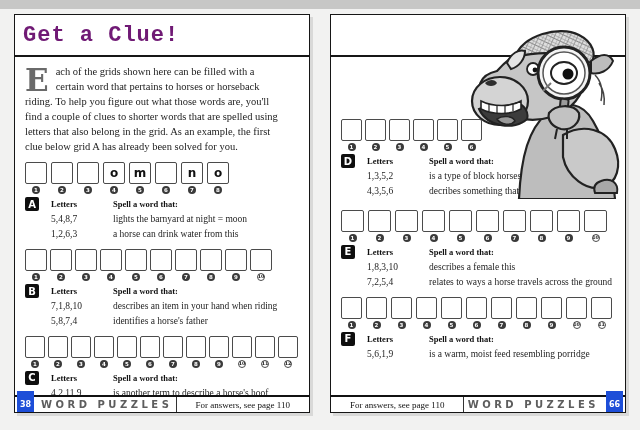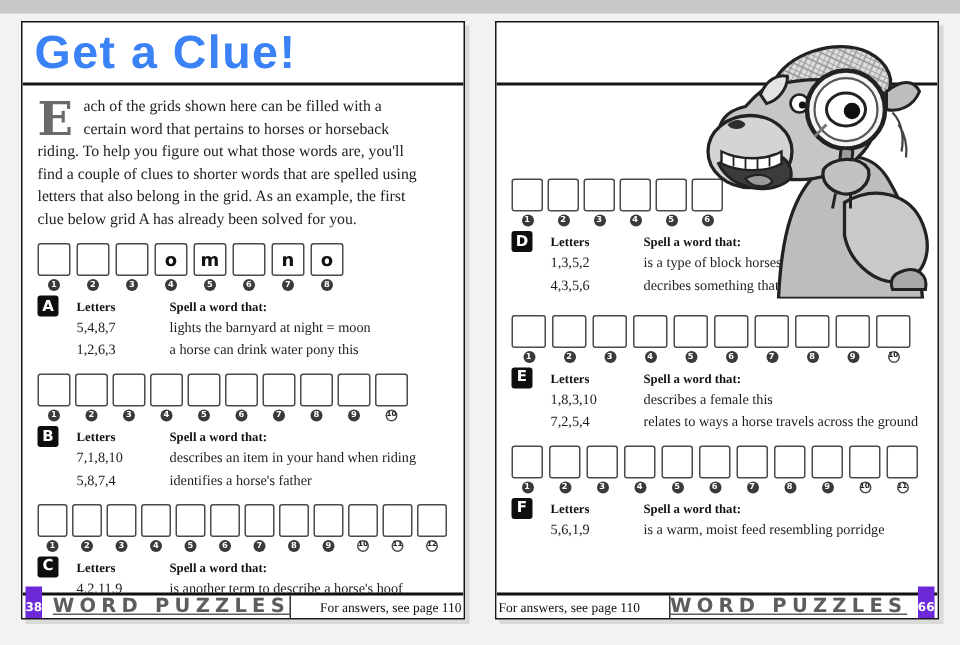--- a/index.html
+++ b/index.html
@@ -19,22 +19,22 @@
   }
   .page.left{left:14px;}
   .page.right{left:330px;}
 
   
   .page-header{
     height:42px;border-bottom:2.5px solid #161616;
     display:flex;align-items:center;padding:0 8px;box-sizing:border-box;
   }
   .title{
-    font-family:Liberation Sans, sans-serif;font-weight:bold;font-size:31px;
-    color:#3b82f6;letter-spacing:1px;
+    font-family:Liberation Mono, monospace;font-weight:bold;font-size:22px;
+    color:#701a75;letter-spacing:1px;
   }
 
   
   .intro{
     margin:8px 30px 6px 10px;font-size:10.5px;line-height:1.42;color:#222;
     text-align:left;
   }
   .dropcap{
     float:left;font-family:"DejaVu Serif", serif;font-weight:bold;
     font-size:31px;line-height:27px;color:#6a6a6a;
@@ -75,29 +75,29 @@
   .clue-row{display:grid;grid-template-columns:26px 62px 1fr;margin-top:3px;}
   .clue-letters{grid-column:2;font-size:9.5px;}
   .clue-text{grid-column:3;font-size:9.5px;padding-right:8px;line-height:1.25;}
 
   
   .footer{
     position:absolute;left:0;right:0;bottom:0;height:17px;background:#fff;
     border-top:2.5px solid #111;display:flex;align-items:center;box-sizing:border-box;
   }
   .pagebox{
-    width:17px;height:27px;background:#6d28d9;color:#fff;
+    width:17px;height:27px;background:#1d4ed8;color:#fff;
     font-family:"DejaVu Sans", sans-serif;font-weight:bold;font-size:8px;
     display:flex;align-items:center;justify-content:center;
   }
   .footer.fleft .pagebox{margin:0 7px 0 2px;}
   .footer.fright .pagebox{margin:0 2px 0 7px;}
   .series{
-    font-family:"DejaVu Sans", sans-serif;font-weight:bold;font-size:13px;
-    letter-spacing:3.5px;color:#5d5d5d;white-space:nowrap;text-decoration:underline;
+    font-family:"DejaVu Sans", sans-serif;font-weight:bold;font-size:10px;
+    letter-spacing:3.5px;color:#5d5d5d;white-space:nowrap;
   }
   .answers{
     font-size:9px;color:#111;display:flex;align-items:center;height:100%;
     padding:0 19px;white-space:nowrap;
   }
   .footer.fleft .answers{margin-left:auto;border-left:1px solid #333;}
   .footer.fright .answers{margin-right:auto;border-right:1px solid #333;}
   .footer.fright{justify-content:flex-end;}
 
   
@@ -165,21 +165,21 @@
       <span class="h-letters">Letters</span>
       <span class="h-spell">Spell a word that:</span>
     </div>
     <div class="clue-rows">
         <div class="clue-row">
           <div class="clue-letters">5,4,8,7</div>
           <div class="clue-text">lights the barnyard at night = moon</div>
         </div>
         <div class="clue-row">
           <div class="clue-letters">1,2,6,3</div>
-          <div class="clue-text">a horse can drink water pony this</div>
+          <div class="clue-text">a horse can drink water from this</div>
         </div>
       </div>
   </div>
 
   <div class="puzzle cells-10" data-pz="1">
     <div class="boxes">
         <div class="box"></div>
         <div class="box"></div>
         <div class="box"></div>
         <div class="box"></div>

